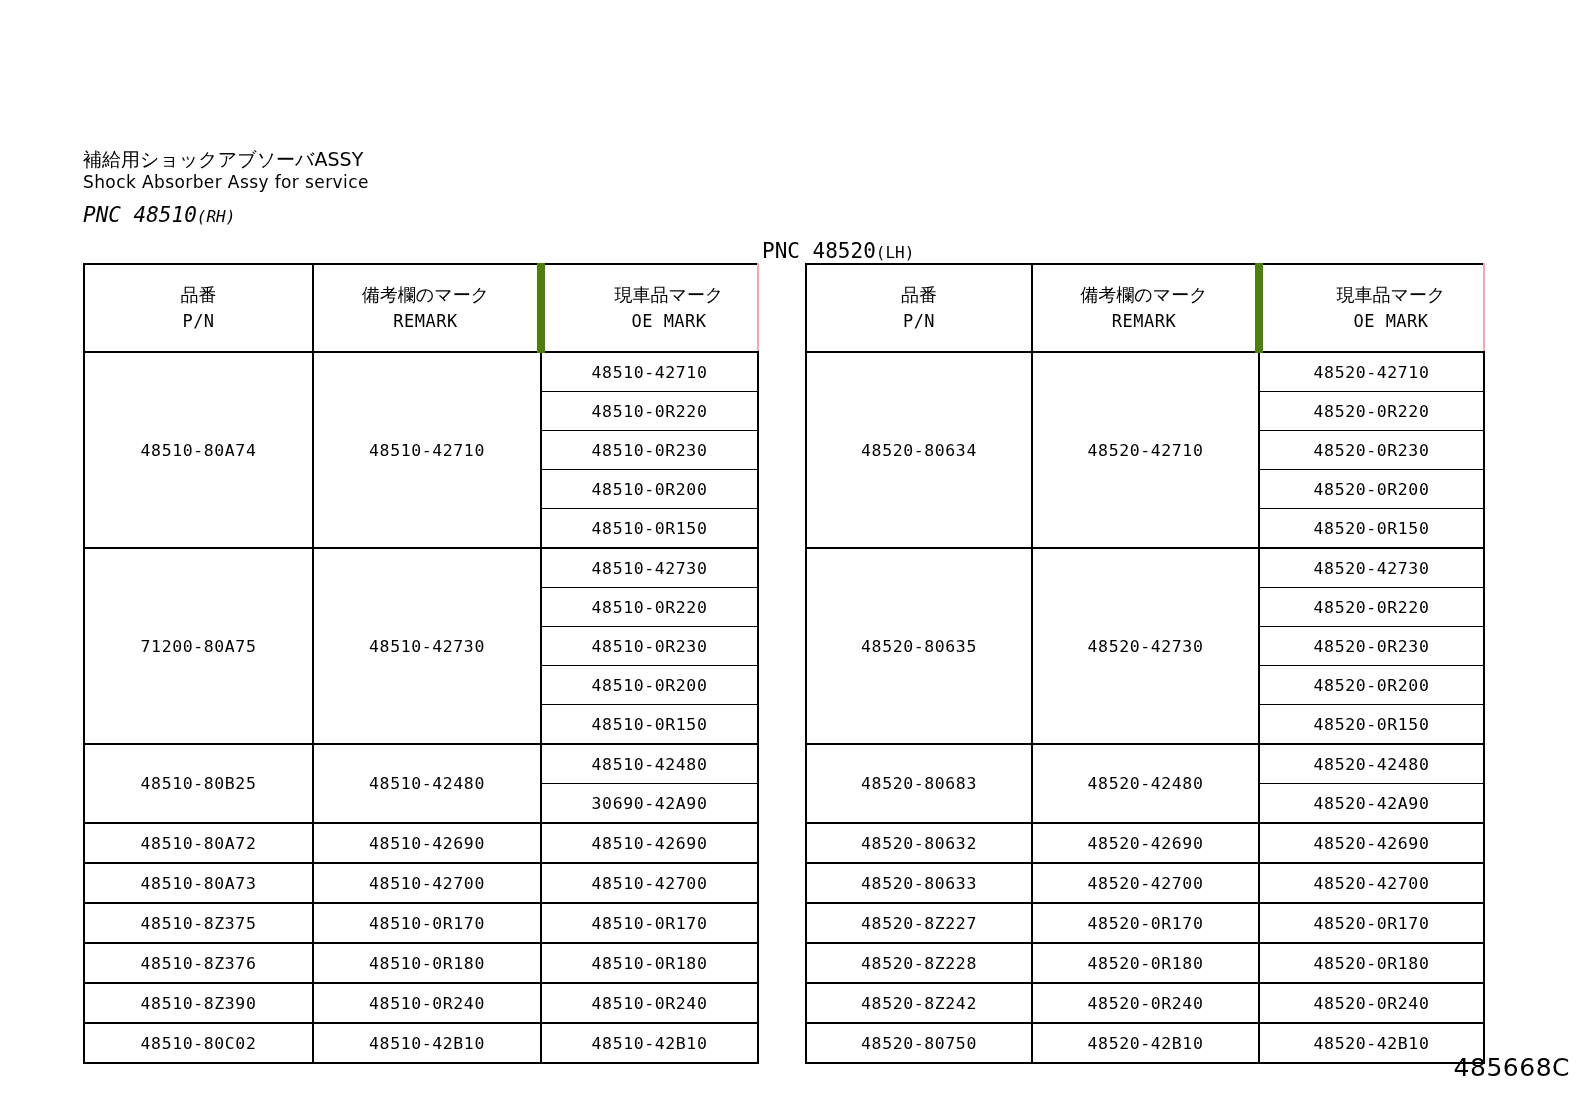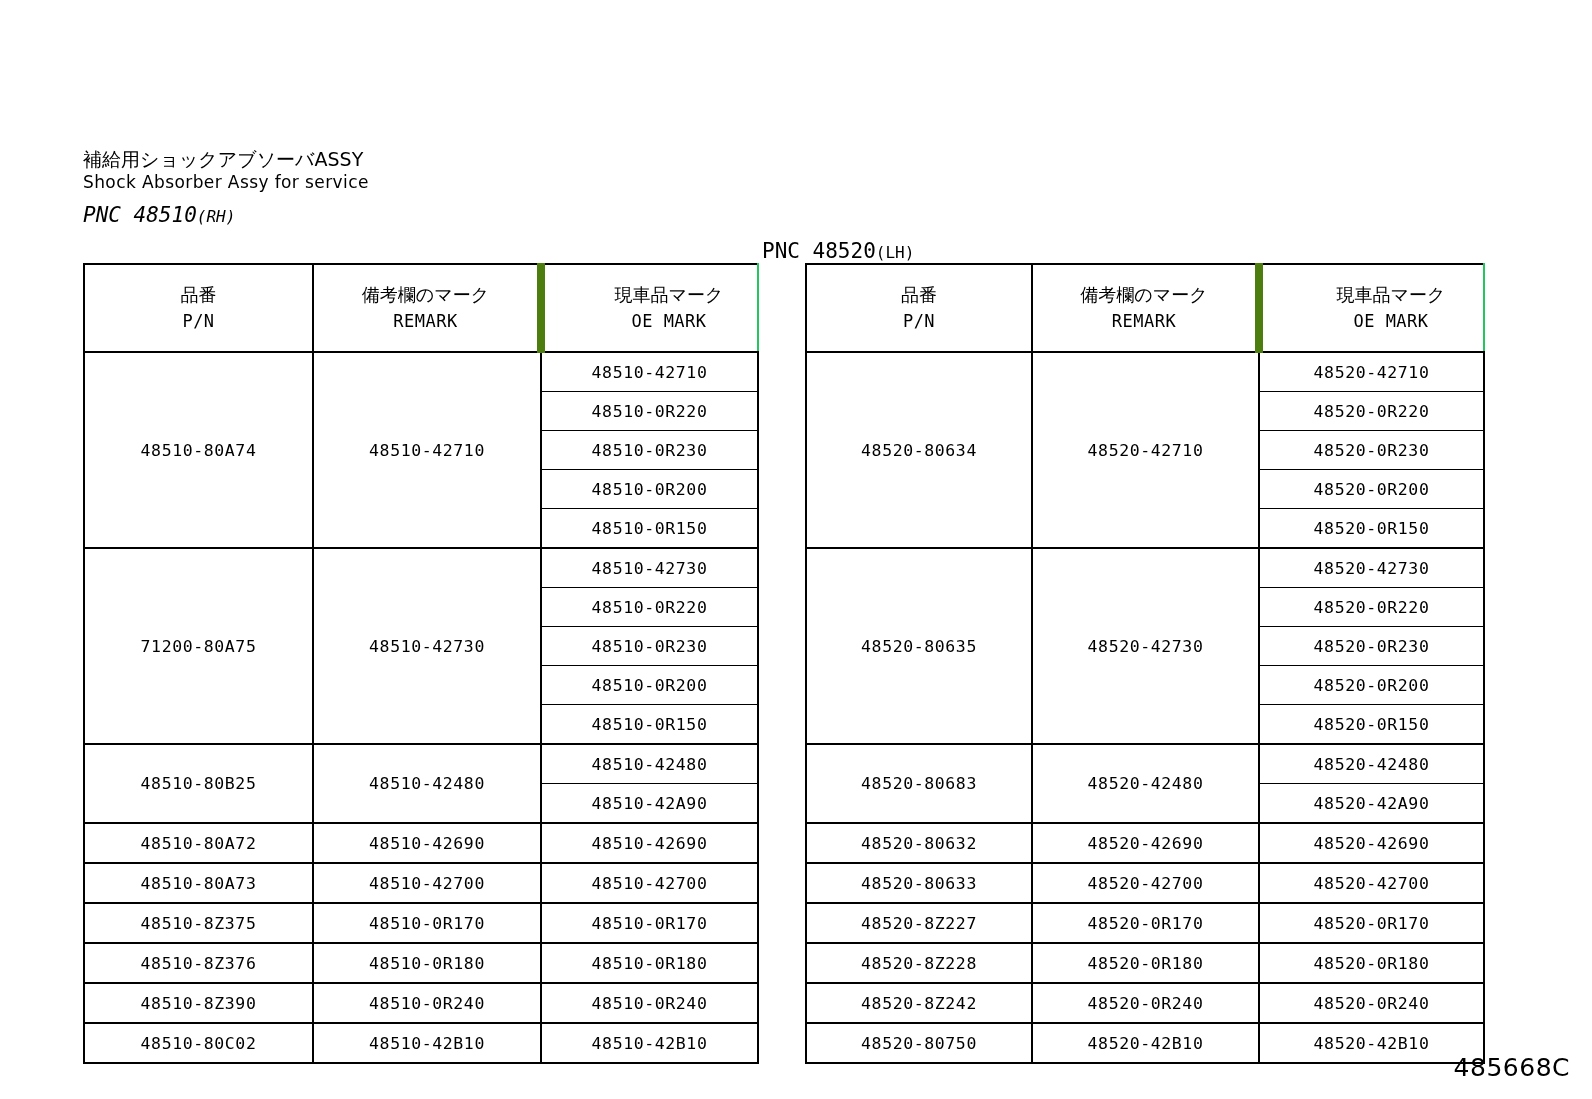--- a/index.html
+++ b/index.html
@@ -126,21 +126,21 @@
   .parts-table td.oe {
     border-right: 2px solid #000;
   }
   .parts-table thead th.h1,
   .parts-table thead th.h2,
   .parts-table thead th.h3 {
     border-top: 2px solid #000;
   }
   .parts-table thead th.h1 { border-left: 2px solid #000; border-right: 2px solid #000; }
   .parts-table thead th.h2 { border-right: 8px solid #4d7c0f; }
-  .parts-table thead th.h3 { border-right: 2px solid #22c55e; padding-left: 36px; }
+  .parts-table thead th.h3 { border-right: 2px solid #fca5a5; padding-left: 36px; }
 
   
   #footer-code {
     position: absolute;
     right: 22px;
     top: 1053px;
     font-family: "DejaVu Sans", sans-serif;
     font-size: 25px;
     letter-spacing: 0.5px;
     white-space: nowrap;
@@ -217,21 +217,21 @@
       </tr>
       <tr>
         <td class="oe">48510-0R150</td>
       </tr>
       <tr class="group-start">
         <td class="pn" rowspan="2">48510-80B25</td>
         <td class="remark" rowspan="2">48510-42480</td>
         <td class="oe">48510-42480</td>
       </tr>
       <tr>
-        <td class="oe">48510-42A90</td>
+        <td class="oe">30690-42A90</td>
       </tr>
       <tr class="group-start">
         <td class="pn" rowspan="1">48510-80A72</td>
         <td class="remark" rowspan="1">48510-42690</td>
         <td class="oe">48510-42690</td>
       </tr>
       <tr class="group-start">
         <td class="pn" rowspan="1">48510-80A73</td>
         <td class="remark" rowspan="1">48510-42700</td>
         <td class="oe">48510-42700</td>

